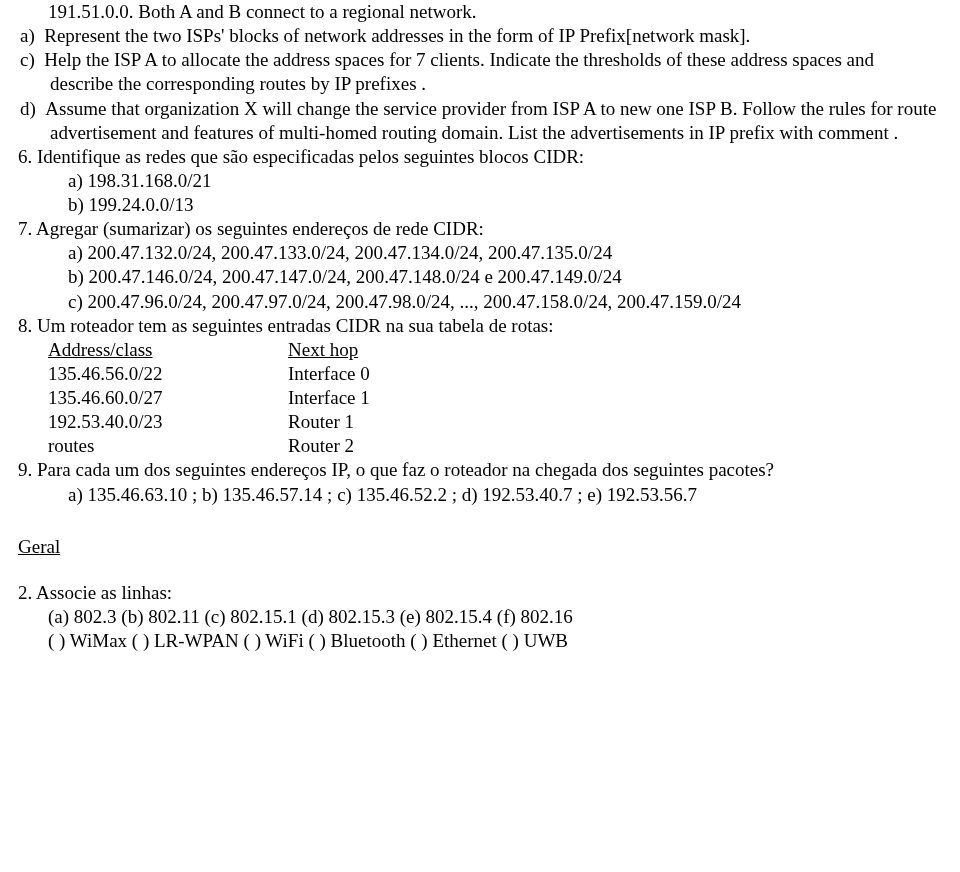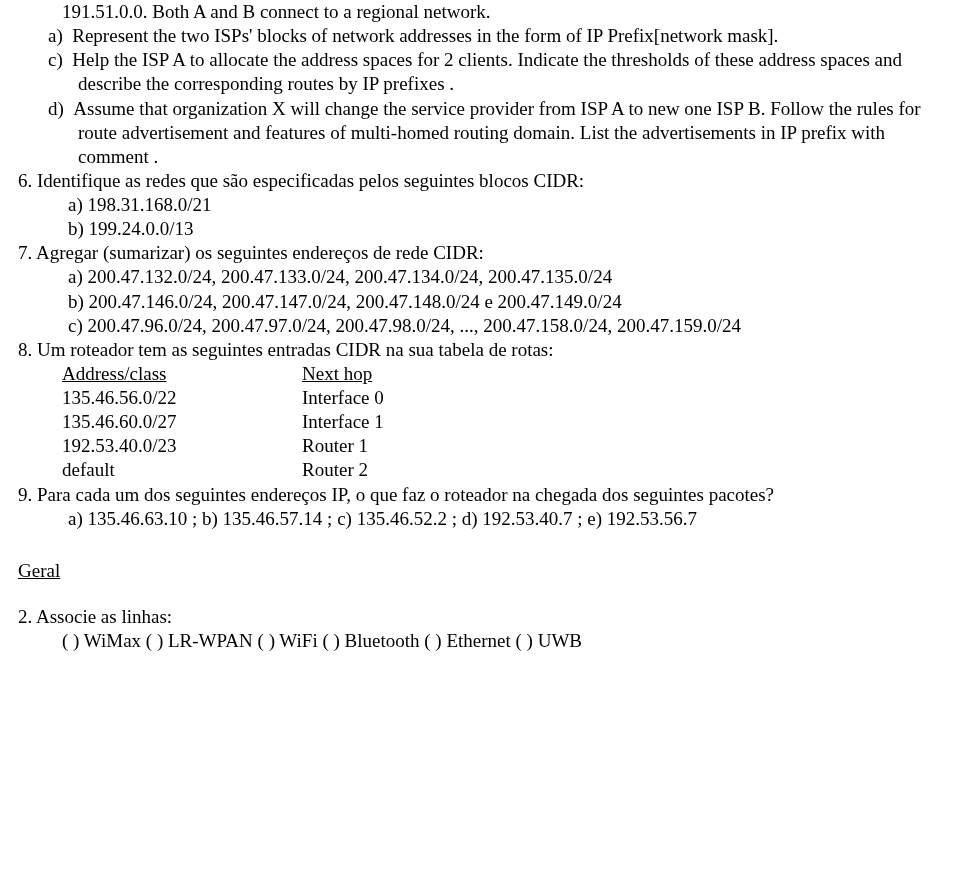--- a/index.html
+++ b/index.html
@@ -10,22 +10,22 @@
       color: #000;
       font-family: "Liberation Serif", "Times New Roman", Times, serif;
       font-size: 19px;
       line-height: 1.27;
     }
     .page {
       padding: 0 18px;
       box-sizing: border-box;
     }
     .p { margin: 0; }
-    .ind-lvl1 { margin-left: 44px; }   
-    .ind-lvl2 { margin-left: 60px; text-indent: -30px; }    
+    .ind-lvl1 { margin-left: 30px; }   
+    .ind-lvl2 { margin-left: 32px; text-indent: -30px; }    
     .sub-plain { margin-left: 50px; }
     .underline { text-decoration: underline; }
     .heading {
       font-weight: normal;
       text-decoration: underline;
       margin-top: 28px;
       margin-bottom: 22px;
     }
   </style>
 </head>
@@ -34,21 +34,21 @@
 <div class="page">
 
   <div class="p ind-lvl1">191.51.0.0. Both A and B connect to a regional network.</div>
 
   <div class="p ind-lvl2">
     <span>a)</span>&nbsp;&nbsp;<span>Represent the two ISPs' blocks of network addresses in the form of IP Prefix[network mask].</span>
   </div>
 
 
   <div class="p ind-lvl2">
-    <span>c)</span>&nbsp;&nbsp;<span>Help the ISP A to allocate the address spaces for 2 clients. Indicate the thresholds of these address spaces and describe the corresponding routes by IP prefixes .</span>
+    <span>c)</span>&nbsp;&nbsp;<span>Help the ISP A to allocate the address spaces for 7 clients. Indicate the thresholds of these address spaces and describe the corresponding routes by IP prefixes .</span>
   </div>
 
   <div class="p ind-lvl2">
     <span>d)</span>&nbsp;&nbsp;<span>Assume that organization X will change the service provider from ISP A to new one ISP B. Follow the rules for route advertisement and features of multi-homed routing domain. List the advertisements in IP prefix with comment .</span>
   </div>
 
   <div class="p">6. Identifique as redes que são especificadas pelos seguintes blocos CIDR:</div>
   <div class="p sub-plain">a) 198.31.168.0/21</div>
   <div class="p sub-plain">b) 199.24.0.0/13</div>
 
@@ -64,24 +64,25 @@
   <div class="p ind-lvl1">
     <span style="display:inline-block;min-width:240px">135.46.56.0/22</span><span>Interface 0</span>
   </div>
   <div class="p ind-lvl1">
     <span style="display:inline-block;min-width:240px">135.46.60.0/27</span><span>Interface 1</span>
   </div>
   <div class="p ind-lvl1">
     <span style="display:inline-block;min-width:240px">192.53.40.0/23</span><span>Router 1</span>
   </div>
   <div class="p ind-lvl1">
-    <span style="display:inline-block;min-width:240px">default</span><span>Router 2</span>
+    <span style="display:inline-block;min-width:240px">routes</span><span>Router 2</span>
   </div>
 
   <div class="p">9. Para cada um dos seguintes endereços IP, o que faz o roteador na chegada dos seguintes pacotes?</div>
   <div class="p sub-plain">a) 135.46.63.10 ;  b) 135.46.57.14 ;  c) 135.46.52.2 ;  d) 192.53.40.7 ;  e) 192.53.56.7</div>
 
   <div class="p heading">Geral</div>
 
   <div class="p">2.  Associe as linhas:</div>
+  <div class="p ind-lvl1">(a) 802.3  (b) 802.11  (c) 802.15.1  (d) 802.15.3  (e) 802.15.4  (f) 802.16</div>
   <div class="p ind-lvl1">( ) WiMax  ( ) LR-WPAN  ( ) WiFi  ( ) Bluetooth  ( ) Ethernet  ( ) UWB</div>
 
 </div>
 
 </body></html>

